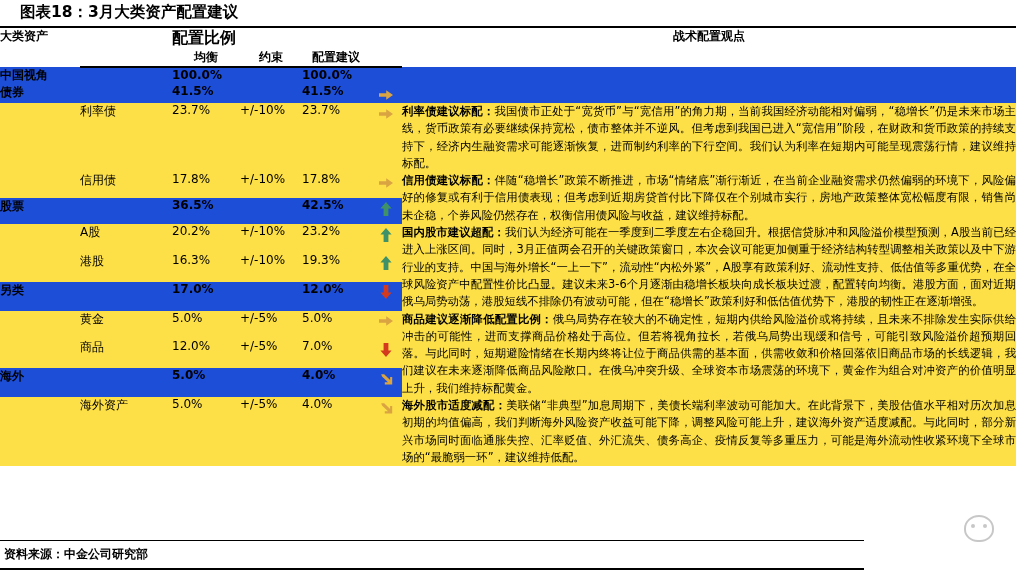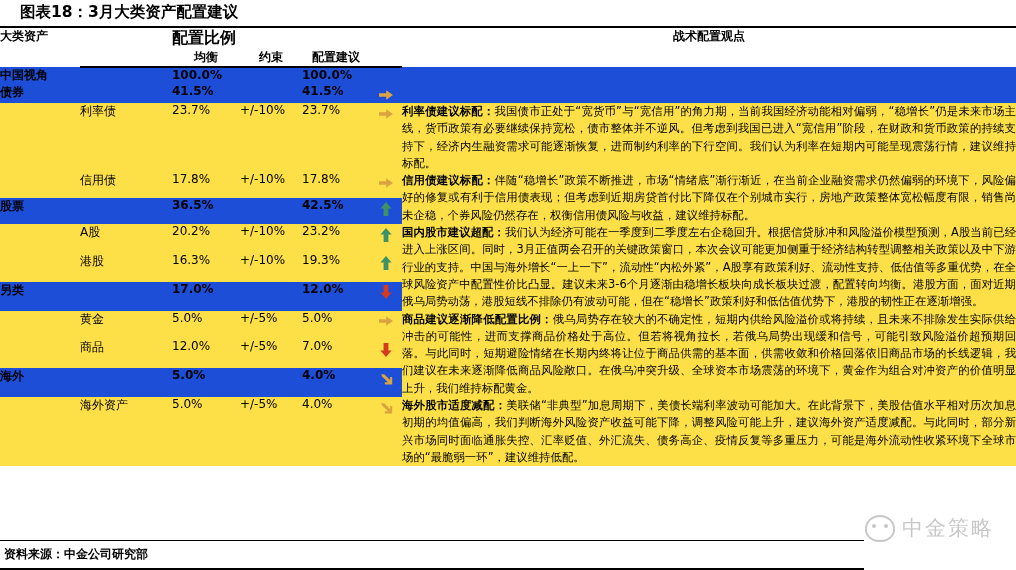--- a/index.html
+++ b/index.html
@@ -355,16 +355,15 @@
   </table>
 
   <div class="footer">
     <div class="foot-line-upper"></div>
     <div class="foot-text">资料来源：中金公司研究部</div>
     <div class="foot-line-lower"></div>
   </div>
 
   <div class="watermark">
     <div class="wm-face"></div>
-    <div class="wm-text">中金策略</div>
   </div>
 
 </div>
 
 </body></html>

